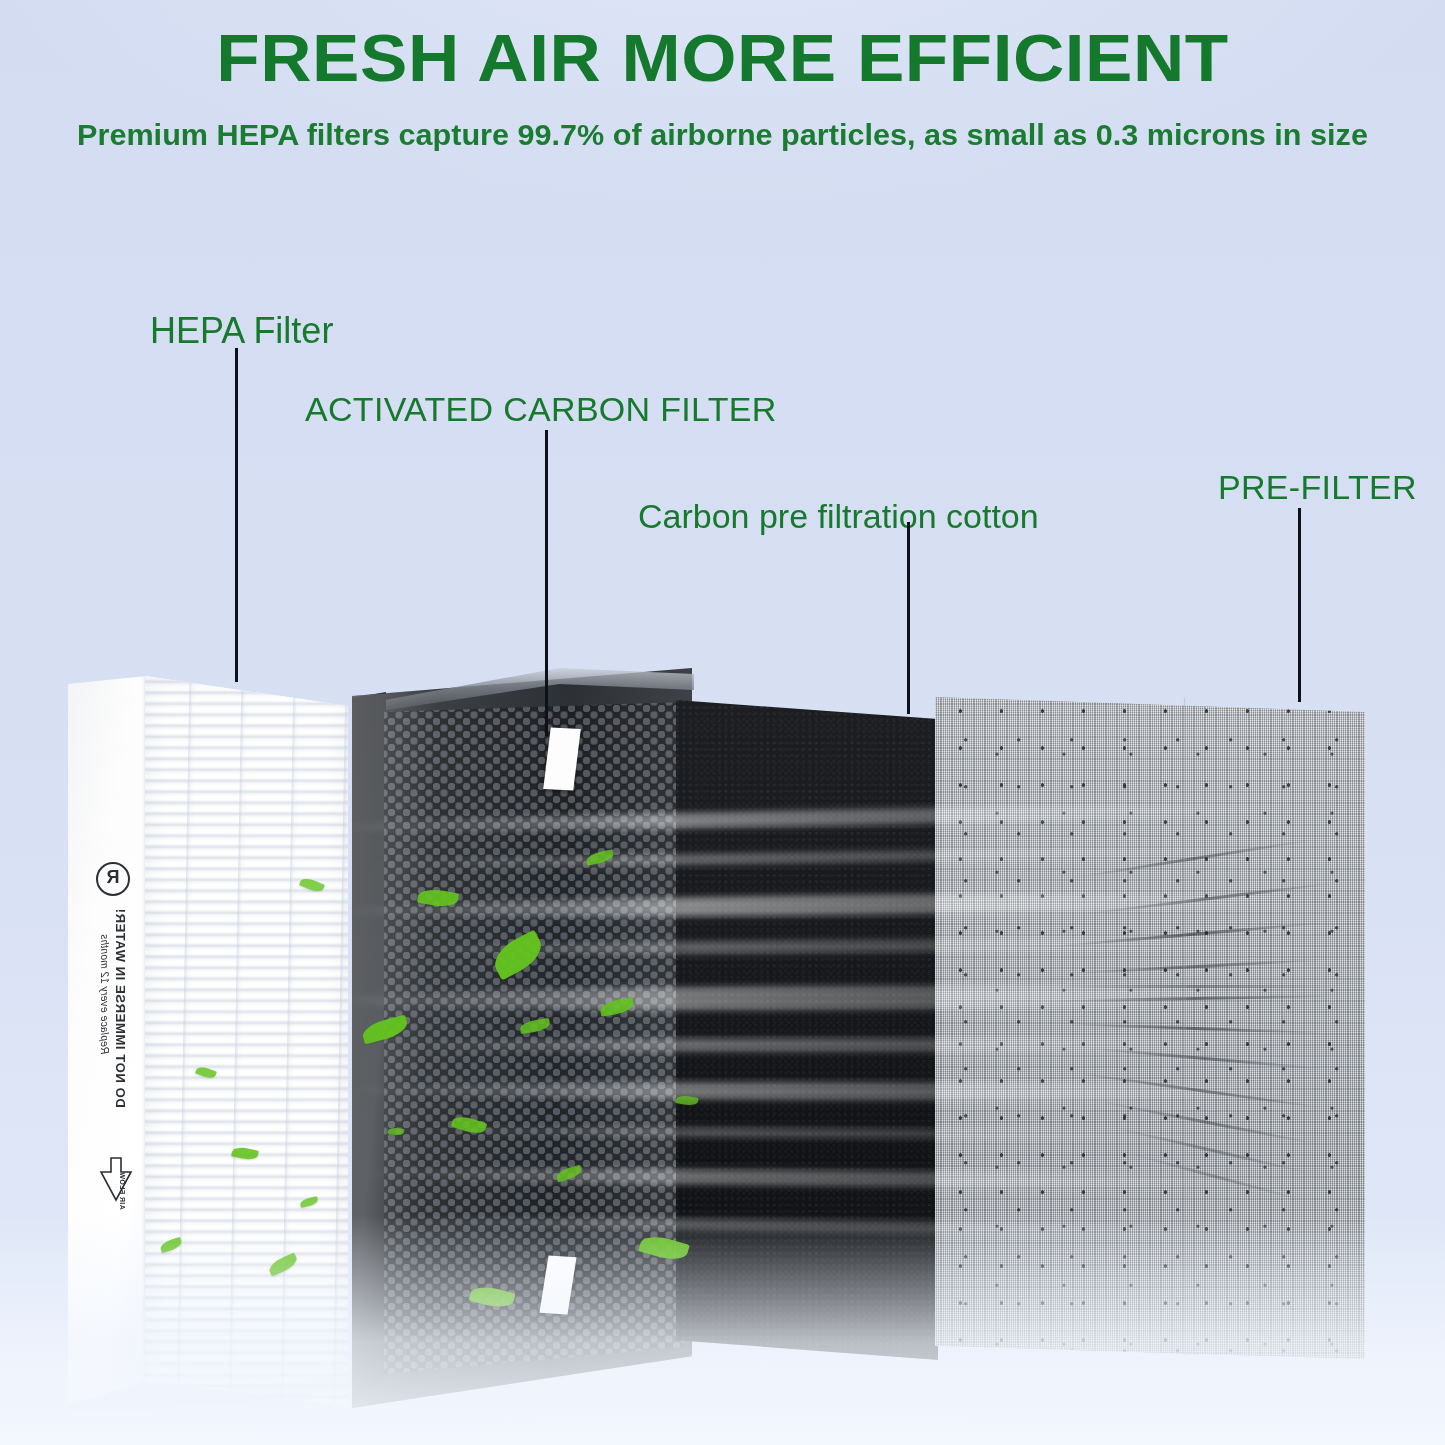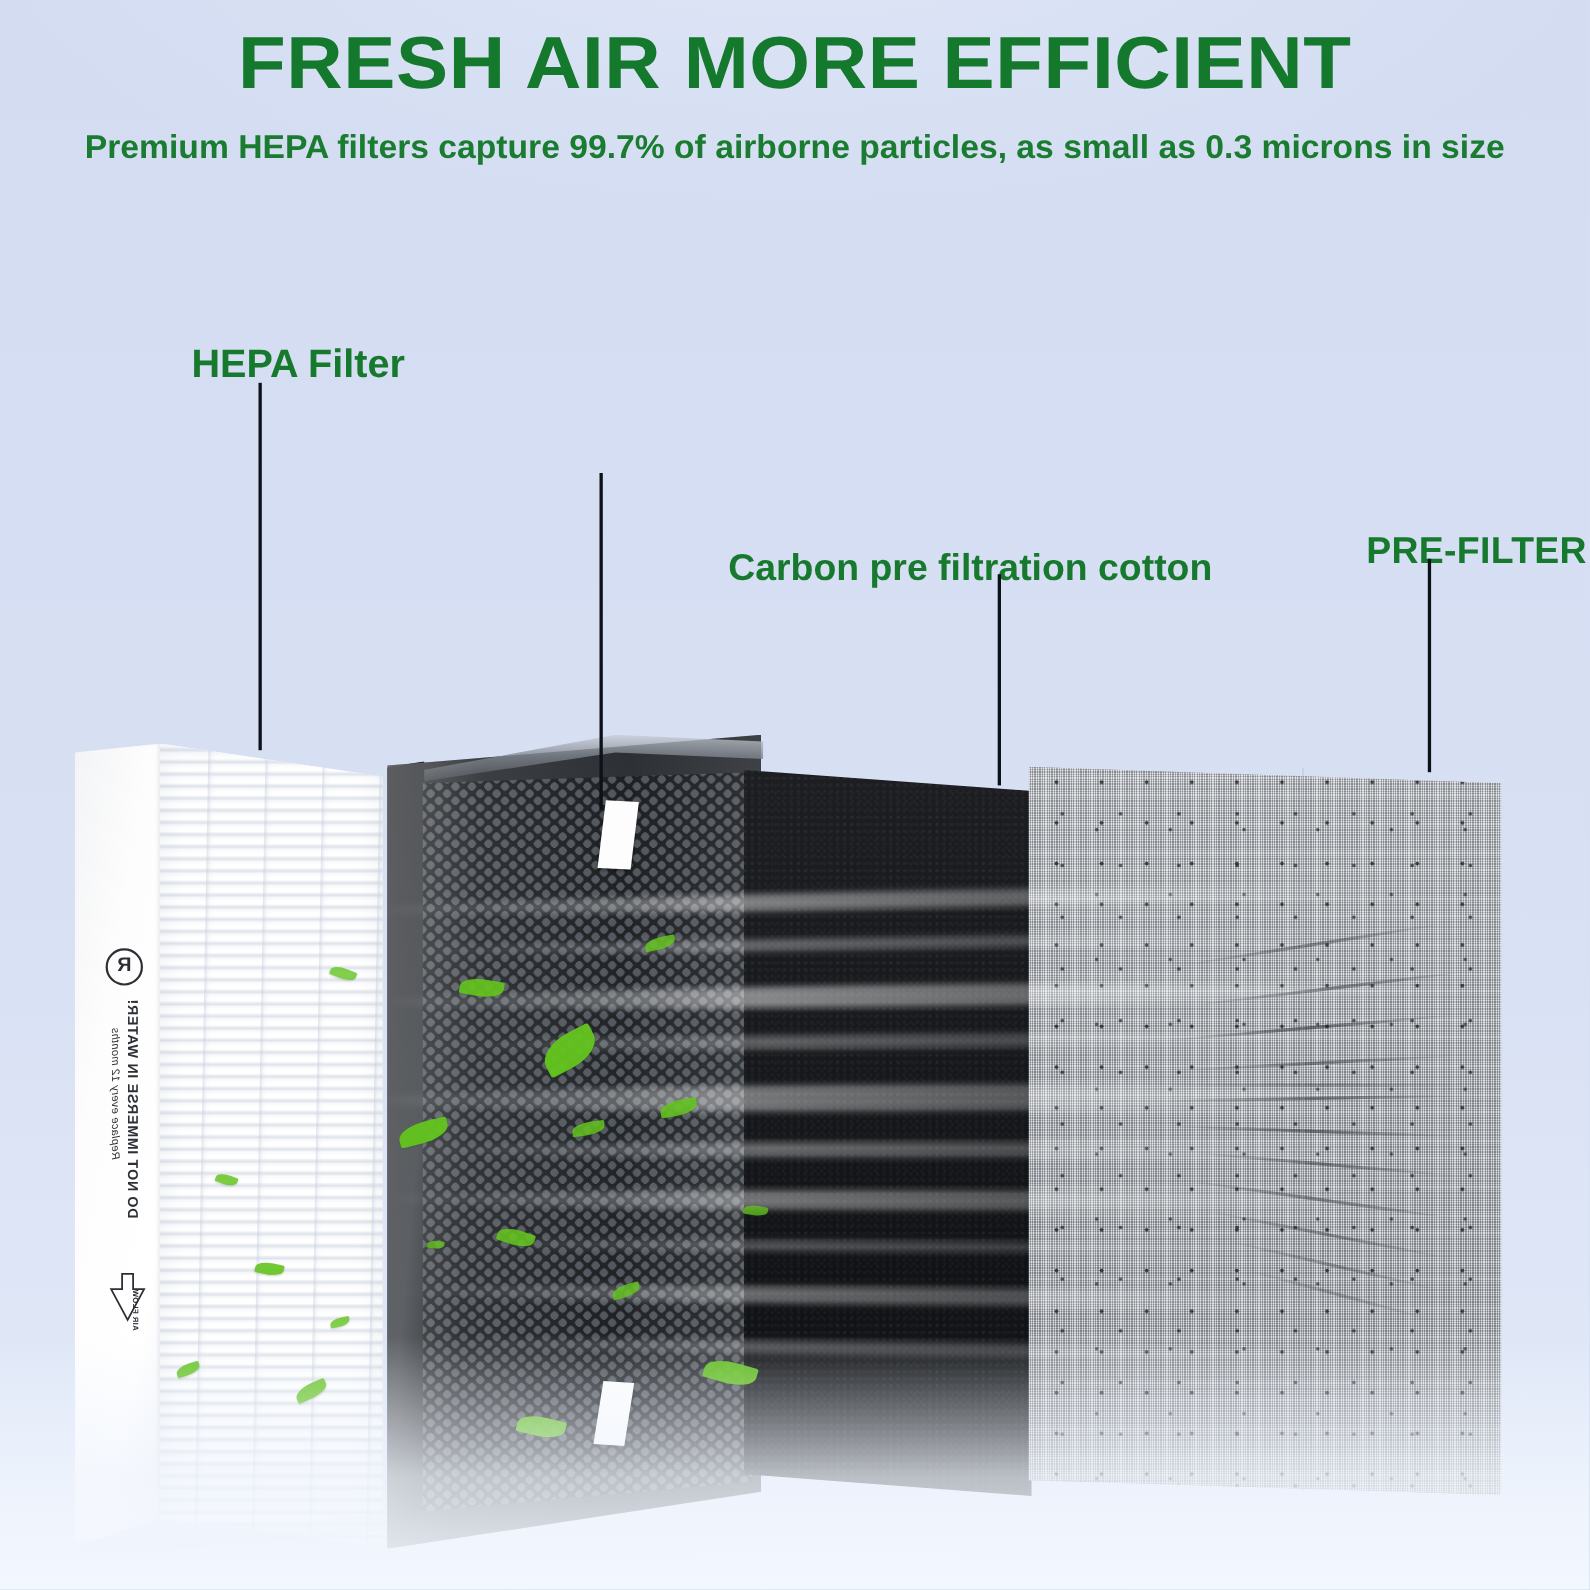--- a/index.html
+++ b/index.html
@@ -23,25 +23,25 @@
     transform:scaleX(1.06);transform-origin:50% 50%;
     white-space:nowrap;
   }
   .subhead{
     position:absolute;left:0;right:0;top:116px;text-align:center;
     color:#1a7c30;font-size:30px;line-height:38px;font-weight:600;
     transform:scaleX(1.02);transform-origin:50% 50%;white-space:nowrap;
   }
 
   
-  .label{position:absolute;color:#17792d;font-weight:bold;white-space:nowrap;margin-left:24px;}
+  .label{position:absolute;color:#17792d;font-weight:normal;white-space:nowrap;}
   #lbl-hepa   {left:150px;top:310px;font-size:36px;}
   #lbl-carbon {left:305px;top:390px;font-size:34px;letter-spacing:.3px;}
   #lbl-cotton {left:638px;top:497px;font-size:34px;}
-  #lbl-pre    {left:1218px;top:482px;font-size:34px;letter-spacing:.3px;}
+  #lbl-pre    {left:1218px;top:468px;font-size:34px;letter-spacing:.3px;}
 
   .leader{position:absolute;width:3px;background:#0d1118;}
   #ld-hepa  {left:235px;top:348px;height:334px;}
   #ld-carbon{left:545px;top:430px;height:306px;}
   #ld-cotton{left:907px;top:522px;height:192px;}
   #ld-pre   {left:1298px;top:508px;height:194px;}
 
   
   #stack{position:absolute;left:0;top:0;width:1445px;height:1445px;}
 
@@ -291,20 +291,21 @@
         <div class="leaf" style="left: 586px; top: 852px; width: 28px; height: 11px; transform: rotate(-12deg); opacity: 0.84;"></div>
         <div class="leaf" style="left: 676px; top: 1096px; width: 22px; height: 9px; transform: rotate(10deg); opacity: 0.76;"></div>
       </div>
   </div>
 
   <div id="floor"></div>
 
   <div class="label" id="lbl-hepa">HEPA Filter</div>
   <div class="leader" id="ld-hepa"></div>
 
+  <div class="label" id="lbl-carbon">ACTIVATED CARBON FILTER</div>
   <div class="leader" id="ld-carbon"></div>
 
   <div class="label" id="lbl-cotton">Carbon pre filtration cotton</div>
   <div class="leader" id="ld-cotton"></div>
 
   <div class="label" id="lbl-pre">PRE-FILTER</div>
   <div class="leader" id="ld-pre"></div>
 
 </div>
 

